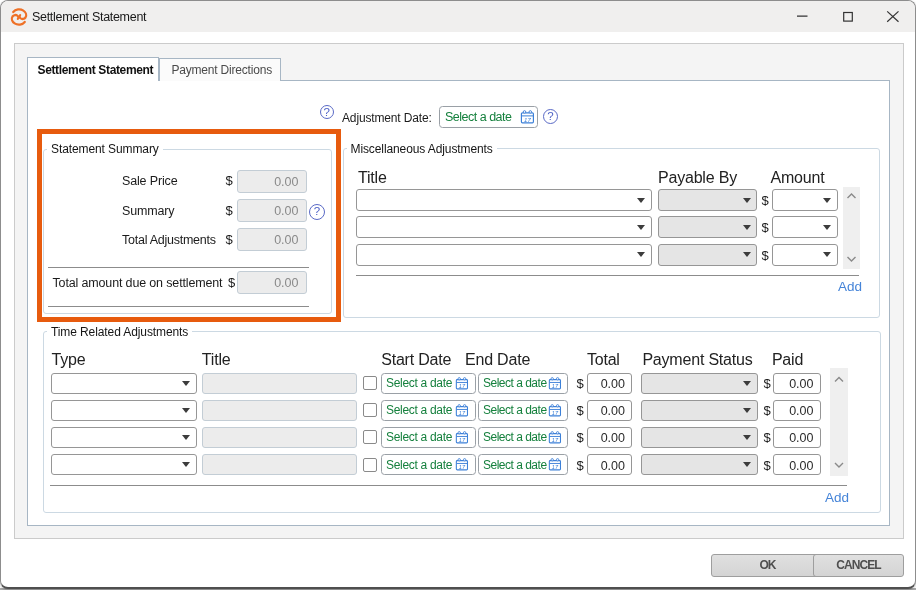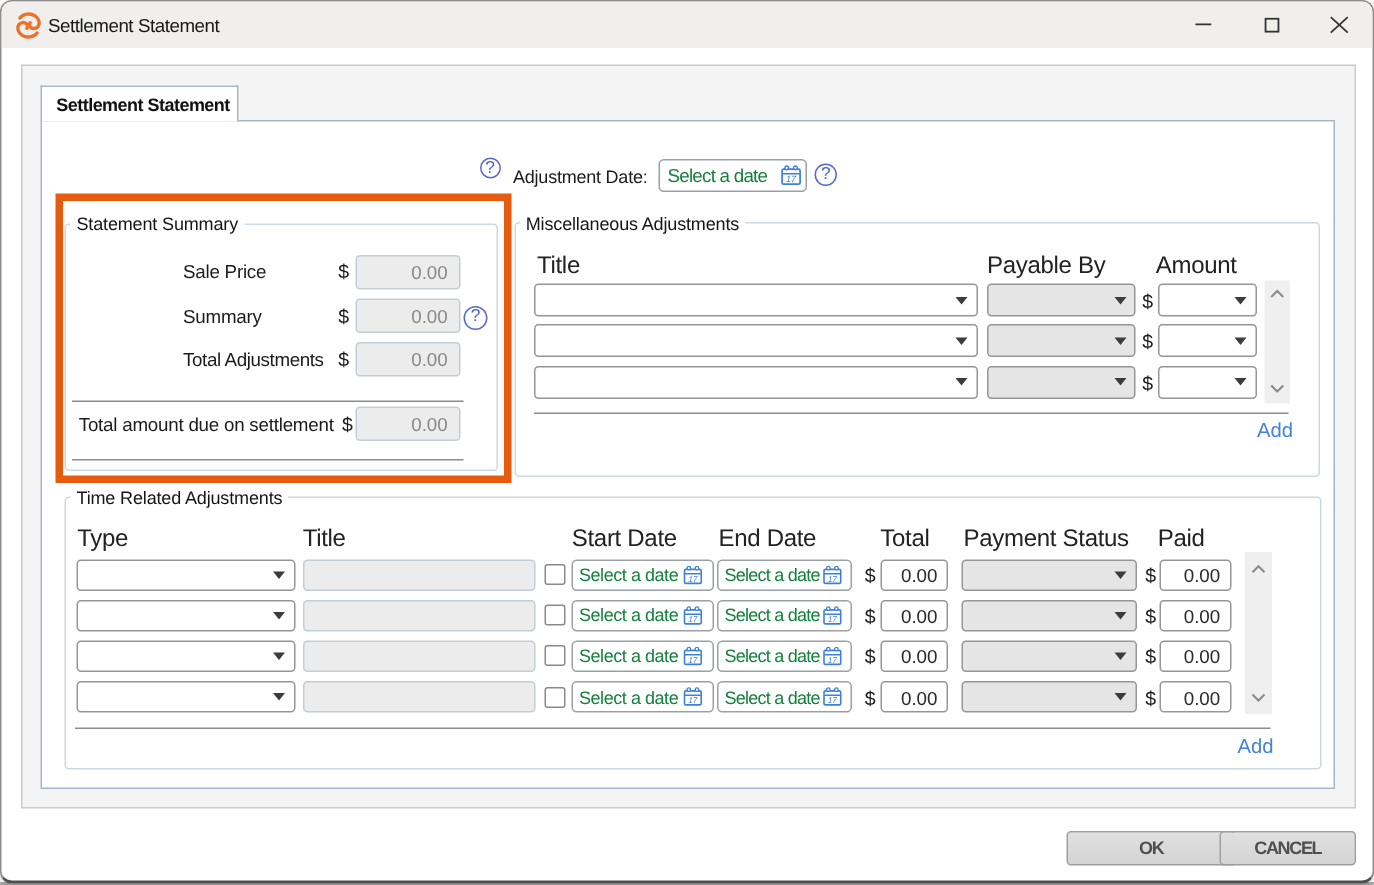--- a/index.html
+++ b/index.html
@@ -50,20 +50,21 @@
     <line x1="6" y1="15.2" x2="16.5" y2="15.2" stroke="#333" stroke-width="1.2"></line>
     <rect x="52.7" y="11.5" width="8.6" height="8.6" fill="none" stroke="#333" stroke-width="1.2"></rect>
     <line x1="96.2" y1="10.4" x2="107.5" y2="20.7" stroke="#333" stroke-width="1.2"></line>
     <line x1="107.5" y1="10.4" x2="96.2" y2="20.7" stroke="#333" stroke-width="1.2"></line>
   </svg>
 
   <div class="abs" style="left:13px;top:42px;width:889.5px;height:495.5px;border:1px solid #cbcbcb;background:#f4f4f4"></div>
 
   <div class="abs" style="left:26px;top:79px;width:863px;height:445.5px;border:1px solid #a7b6c4;background:#fff"></div>
 
+  <div class="abs" style="left:157.5px;top:56.5px;width:122px;height:23.5px;border:1px solid #a7b6c4;border-bottom:none;background:#fbfbfb;font-size:12px;letter-spacing:-0.2px;color:#4a4a4a;padding:4px 0 0 12px;white-space:nowrap">Payment Directions</div>
   <div class="abs" style="left:26px;top:55.5px;width:131.5px;height:24.5px;border:1px solid #a7b6c4;border-bottom:none;background:#fff;font-size:12px;font-weight:bold;letter-spacing:-0.35px;color:#111;padding:5px 0 0 9.5px;white-space:nowrap">Settlement Statement</div>
 
   <div class="qm" style="left:318.5px;top:103.5px;width:14.5px;height:14.5px;line-height:12px">?</div>
   <div class="lbl" style="left:341px;top:110px">Adjustment Date:</div>
   <div class="datebox" style="left:438px;top:104.5px;width:99px;height:22px"></div>
   <div class="datetext" style="left:444px;top:108.5px;font-size:12.5px;letter-spacing:-0.5px">Select a date</div>
   <svg class="abs" style="left:519px;top:108.5px" width="15" height="14" viewBox="0 0 15 14">
     <rect x="1.4" y="2.8" width="12" height="10" rx="1" fill="none" stroke="#3c80d8" stroke-width="1.15"></rect>
     <line x1="1.7" y1="5.9" x2="13.1" y2="5.9" stroke="#3c80d8" stroke-width="1"></line>
     <circle cx="4.5" cy="1.9" r="1.25" fill="#fff" stroke="#3c80d8" stroke-width="0.95"></circle>
@@ -128,21 +129,21 @@
     <polyline points="4.5,70 8.5,74 12.5,70" fill="none" stroke="#8a8a8a" stroke-width="1.4"></polyline>
   </svg>
   <div class="sep" style="left:355px;top:273.5px;width:503px"></div>
   <div class="add" style="left:837px;top:277.5px">Add</div>
 
   <div class="abs" id="gb-tra" style="left:42px;top:330px;width:837.5px;height:182px"></div>
   <div class="legend" style="left:46px;top:323.5px">Time Related Adjustments</div>
   <div class="hdr" style="left:50.5px;top:349.5px">Type</div>
   <div class="hdr" style="left:200.8px;top:349.5px">Title</div>
   <div class="hdr" style="left:380.2px;top:349.5px">Start Date</div>
-  <div class="hdr" style="left:478px;top:349.5px">End Date</div>
+  <div class="hdr" style="left:464px;top:349.5px">End Date</div>
   <div class="hdr" style="left:585.9px;top:349.5px">Total</div>
   <div class="hdr" style="left:641.4px;top:349.5px">Payment Status</div>
   <div class="hdr" style="left:770.9px;top:349.5px">Paid</div>
 
   <div class="white-input" style="left:49.5px;top:371.5px;width:146.5px;height:21px"></div>
   <div class="arrow" style="left:180.5px;top:379.5px"></div>
   <div class="gray-input" style="left:201px;top:371.5px;width:155px;height:21px"></div>
   <div class="chk" style="left:361.5px;top:375.0px"></div>
   <div class="datebox" style="left:380px;top:371.5px;width:95px;height:21px"></div>
   <div class="datetext" style="left:385px;top:375.0px;font-size:12px">Select a date</div>

